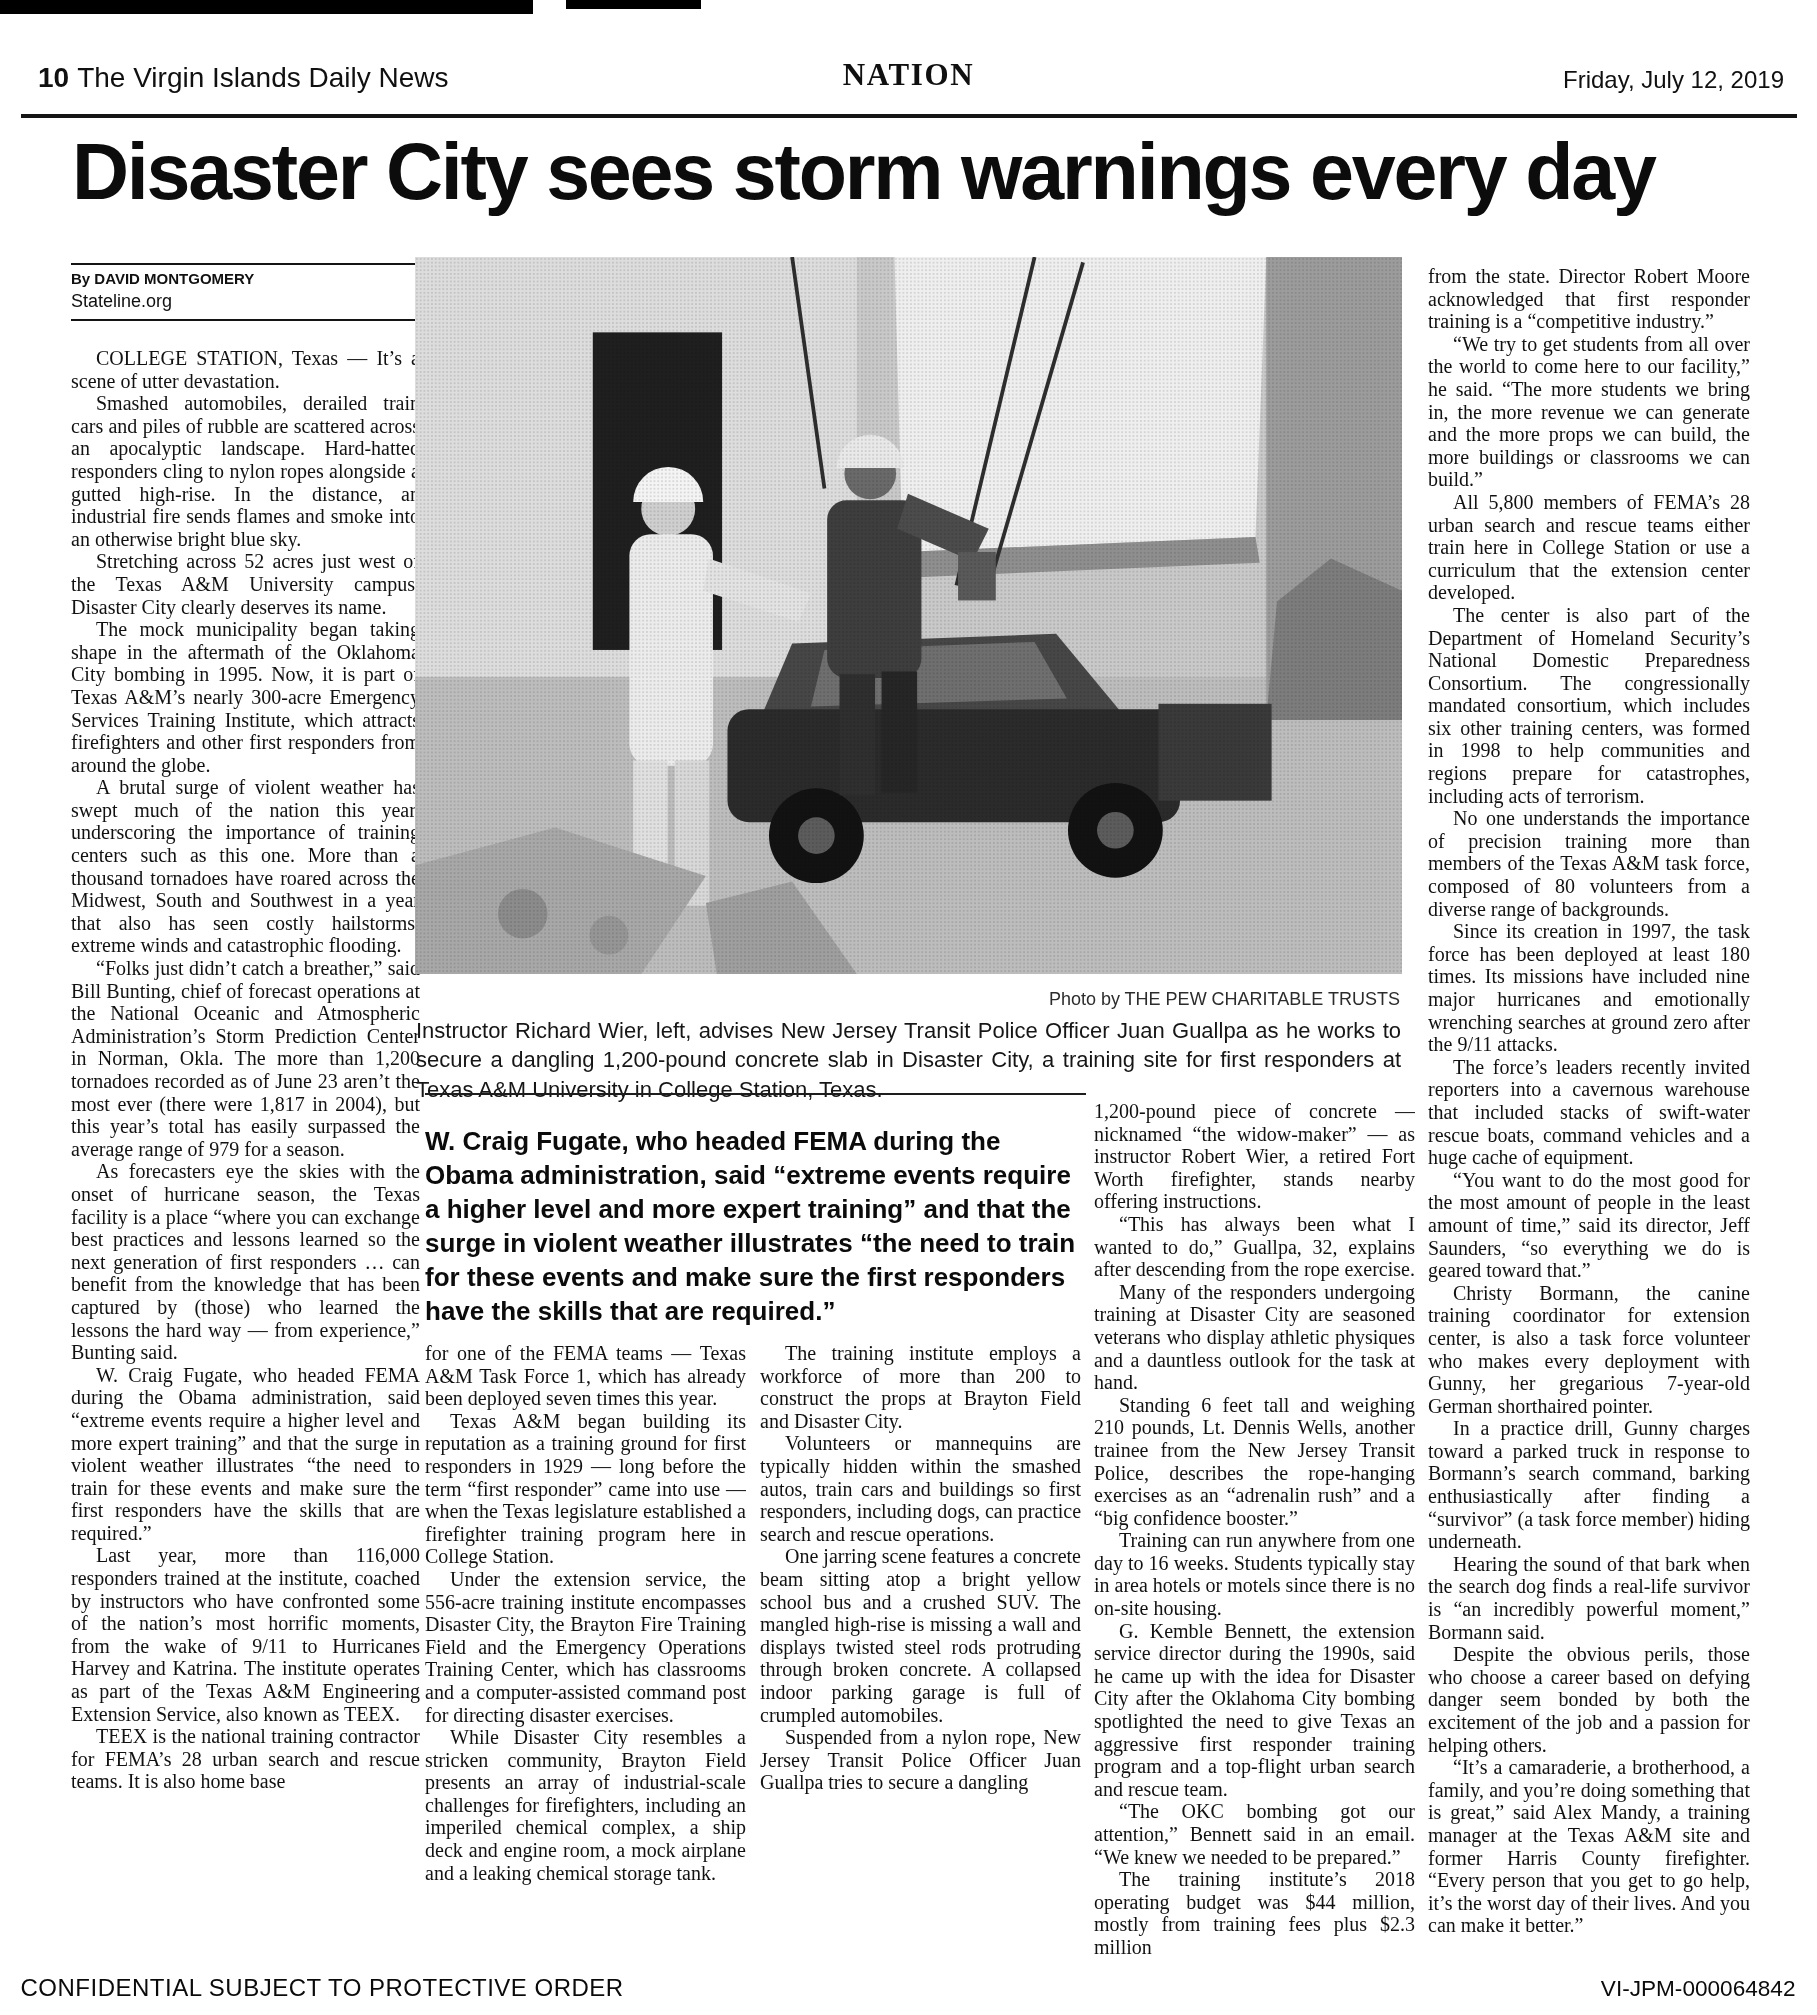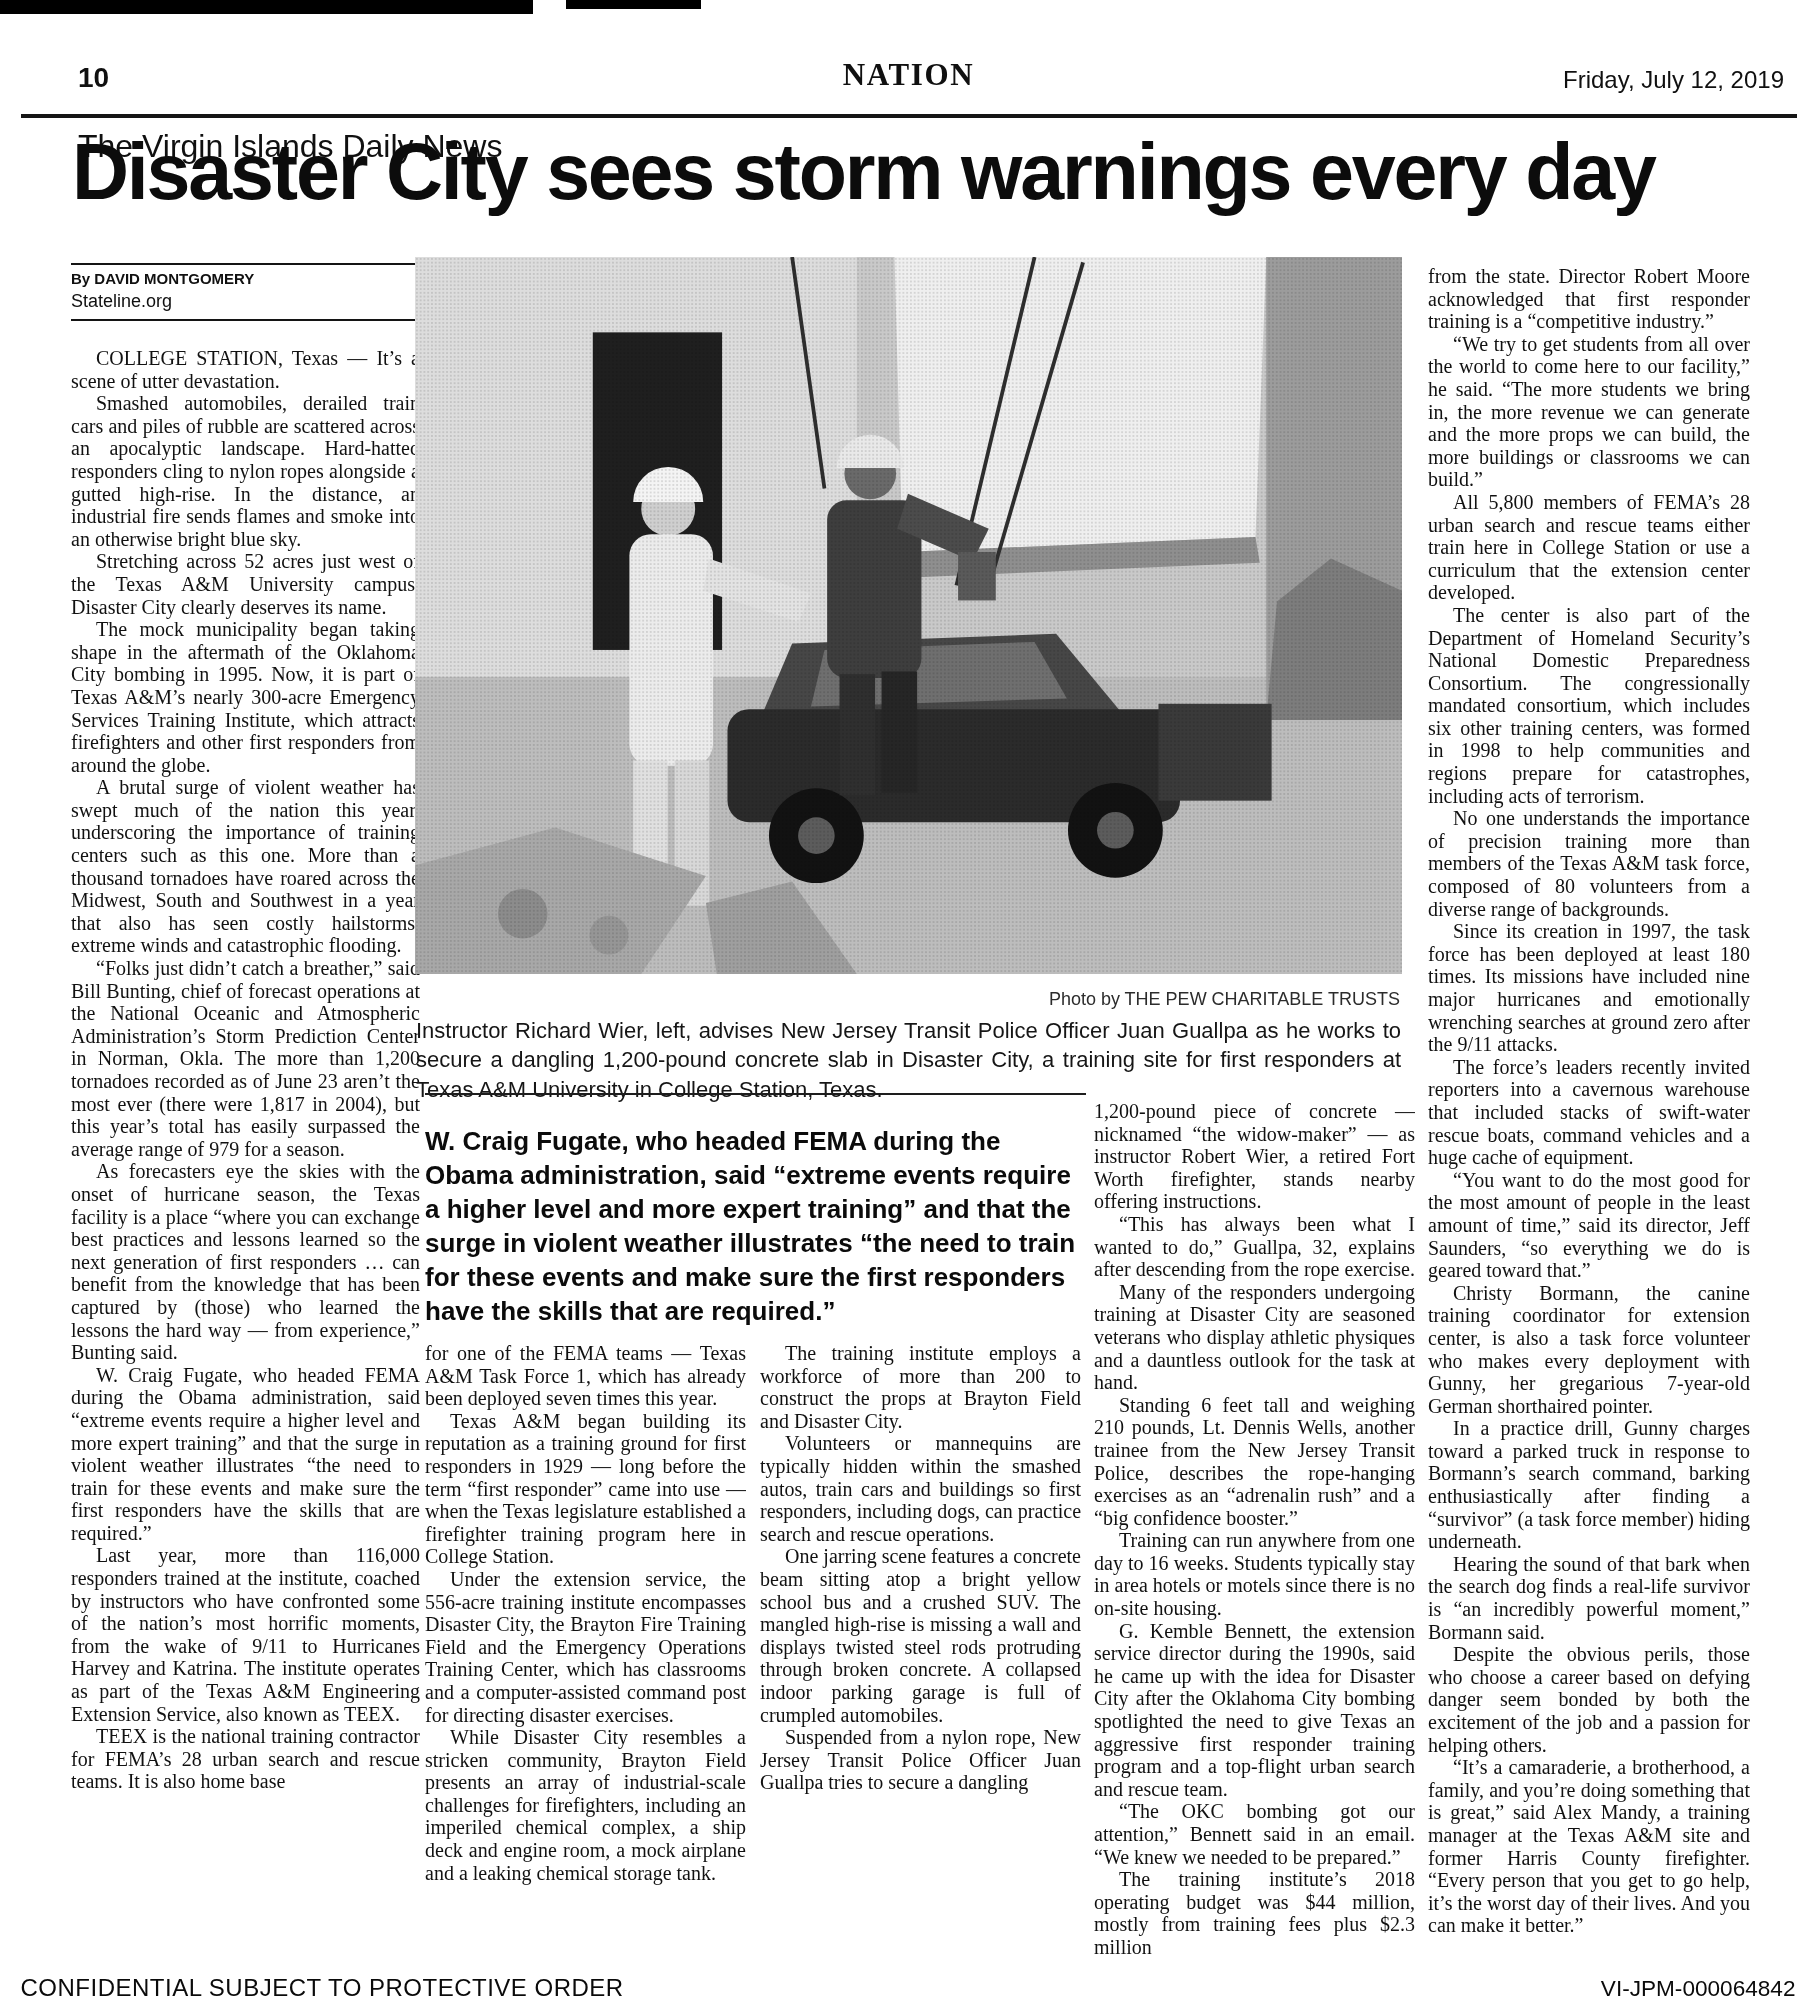--- a/index.html
+++ b/index.html
@@ -3,24 +3,24 @@
 <meta charset="utf-8">
 <style>
   html,body{margin:0;padding:0;background:#e8e8e8;}
   .page{position:relative;width:1817px;height:2015px;background:#ffffff;color:#101010;overflow:hidden;
         font-family:"Liberation Serif",serif;}
   .scan-bar{position:absolute;background:#000;}
   .scan-bar.b1{left:0;top:0;width:533px;height:14px;}
   .scan-bar.b2{left:566px;top:0;width:135px;height:8.6px;}
 
   
-  .mh-left{position:absolute;left:38px;top:62px;display:flex;align-items:baseline;gap:34px;
-           font-family:"Liberation Sans",sans-serif;flex-direction:column;}
+  .mh-left{position:absolute;left:38px;top:62px;display:flex;align-items:baseline;gap:8px;
+           font-family:"Liberation Sans",sans-serif;}
   .pagenum{font-size:28px;font-weight:700;}
-  .paper{font-size:32px;margin-left:40px;}
+  .paper{font-size:28px;}
   .mh-section{position:absolute;top:57px;left:0;right:0;text-align:center;
               font-family:"Liberation Serif",serif;font-weight:700;font-size:31px;letter-spacing:1.6px;}
   .mh-date{position:absolute;top:66px;right:33px;font-family:"Liberation Sans",sans-serif;font-size:24px;}
   .mh-rule{position:absolute;top:114px;left:20.5px;right:20.5px;height:3.8px;background:#151515;}
 
   .headline{position:absolute;left:72px;top:126px;margin:0;font-family:"Liberation Sans",sans-serif;
             font-weight:700;font-size:79px;letter-spacing:-2.2px;white-space:nowrap;color:#0c0c0c;}
 
   .byline{position:absolute;left:71px;top:263px;width:349px;border-top:2.2px solid #141414;
           border-bottom:2.2px solid #141414;padding:5.4px 0 7.5px;font-family:"Liberation Sans",sans-serif;}

